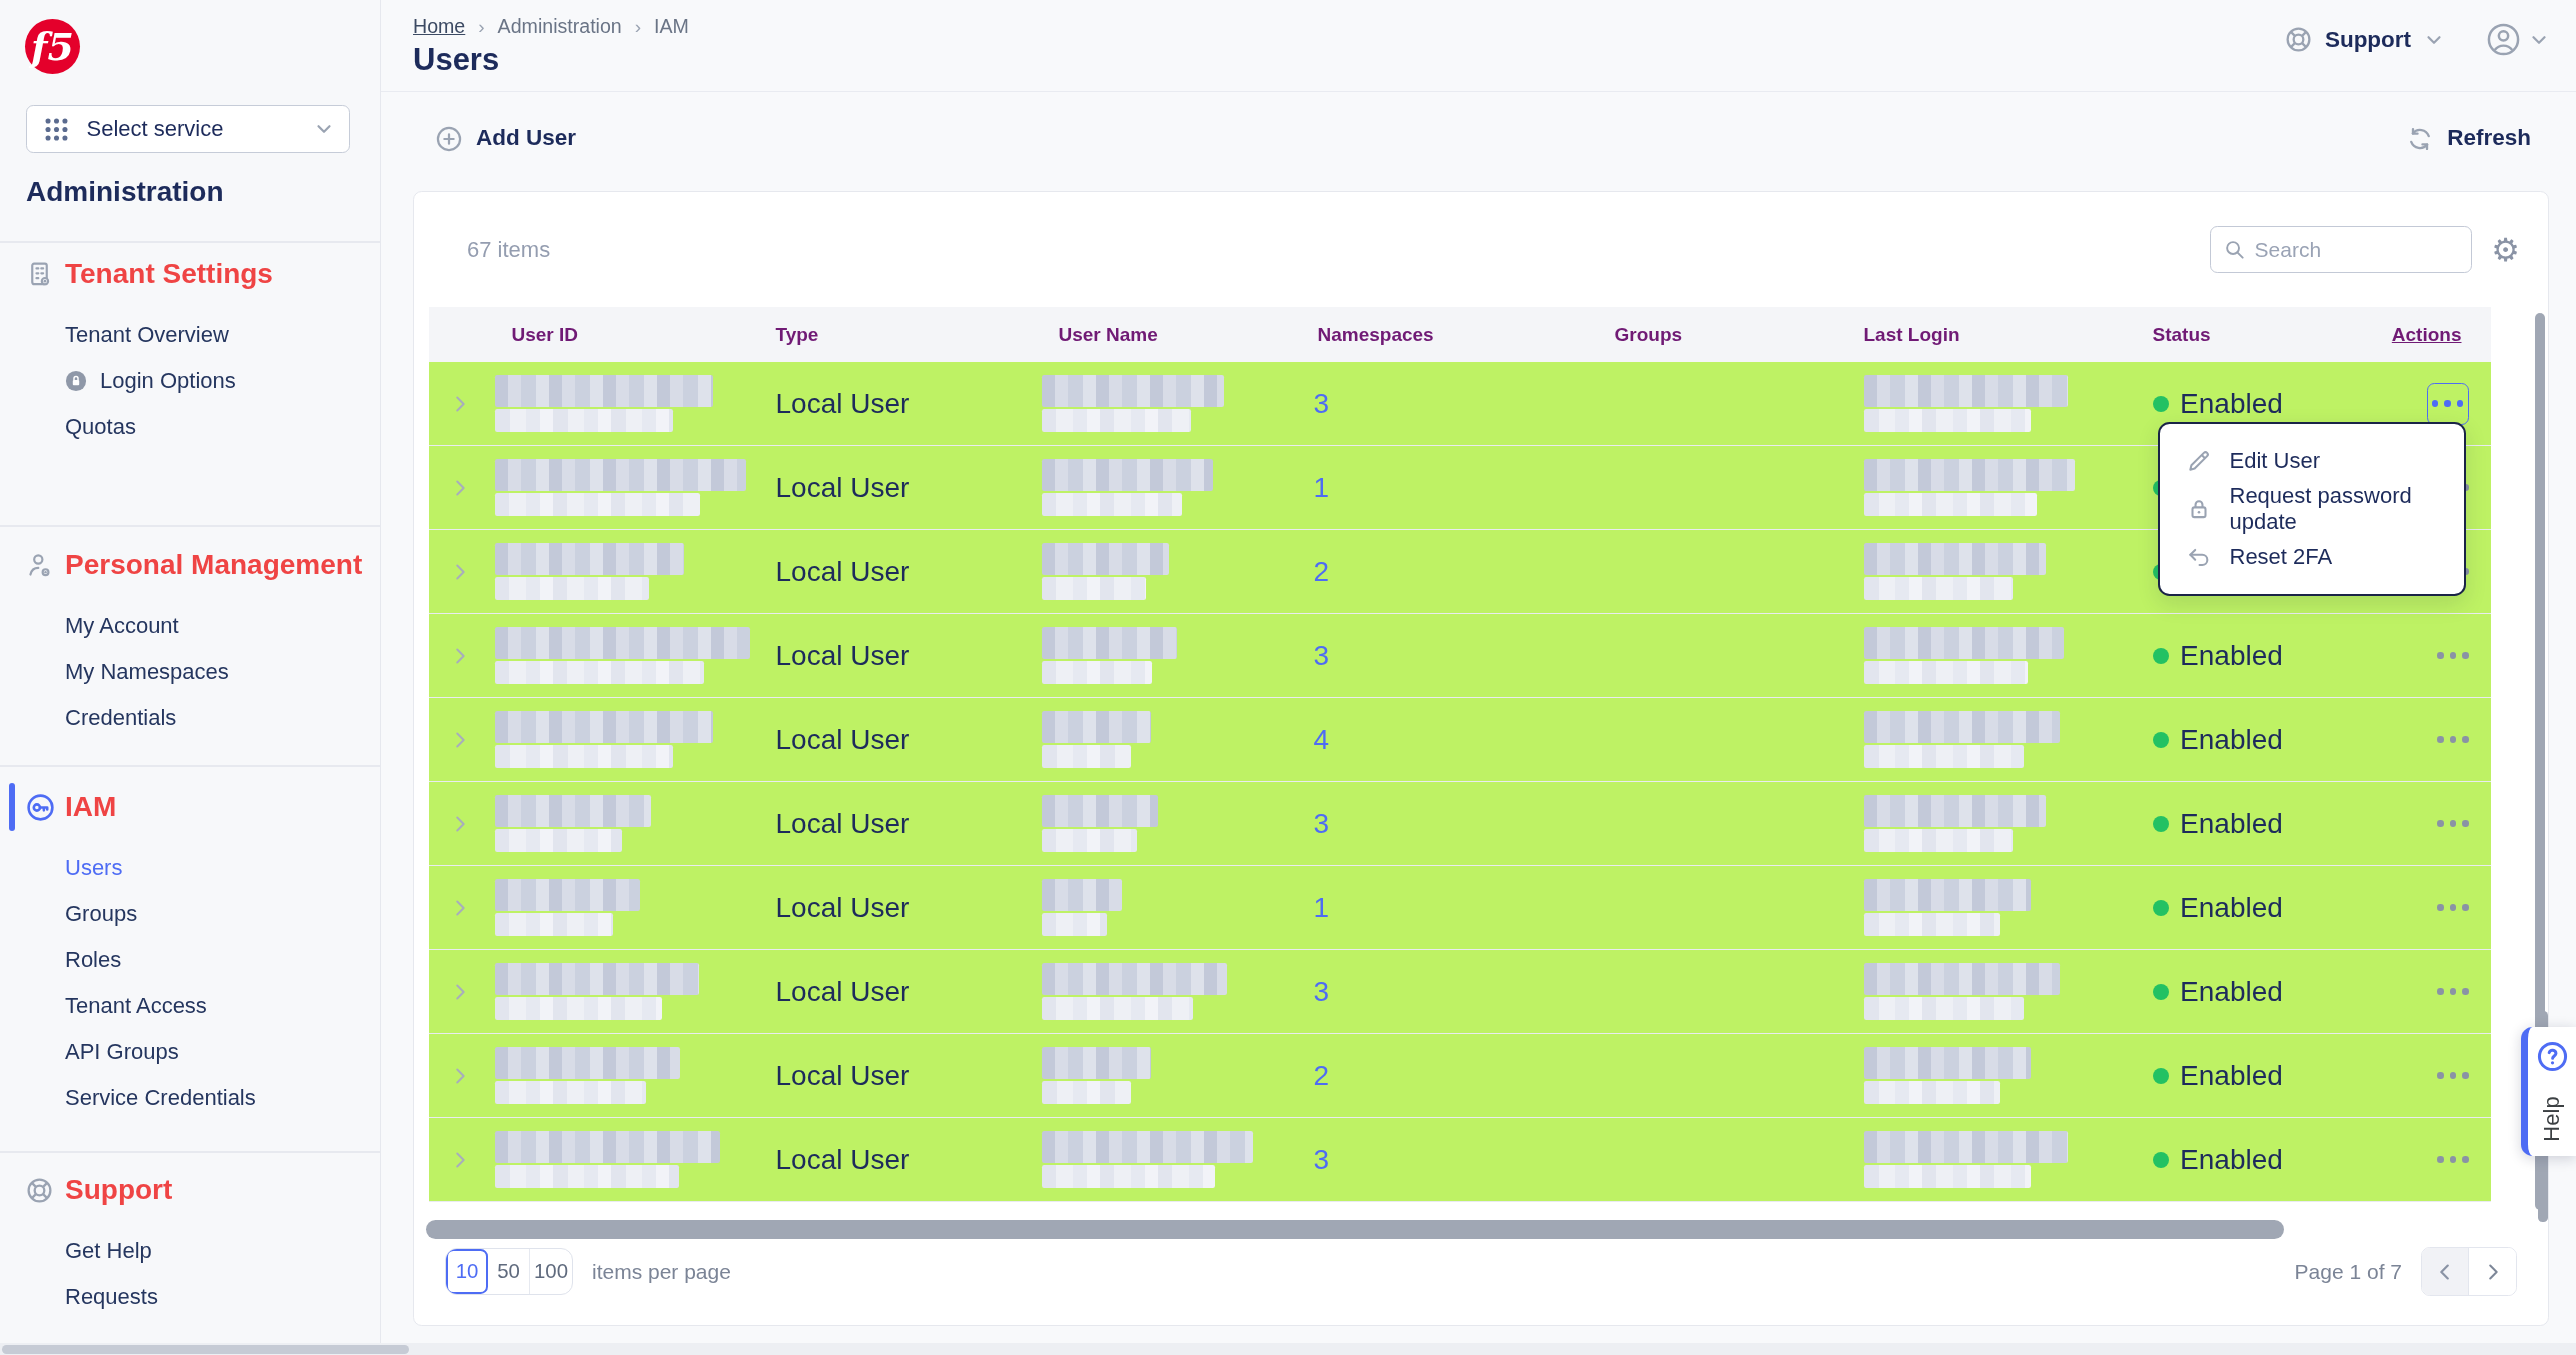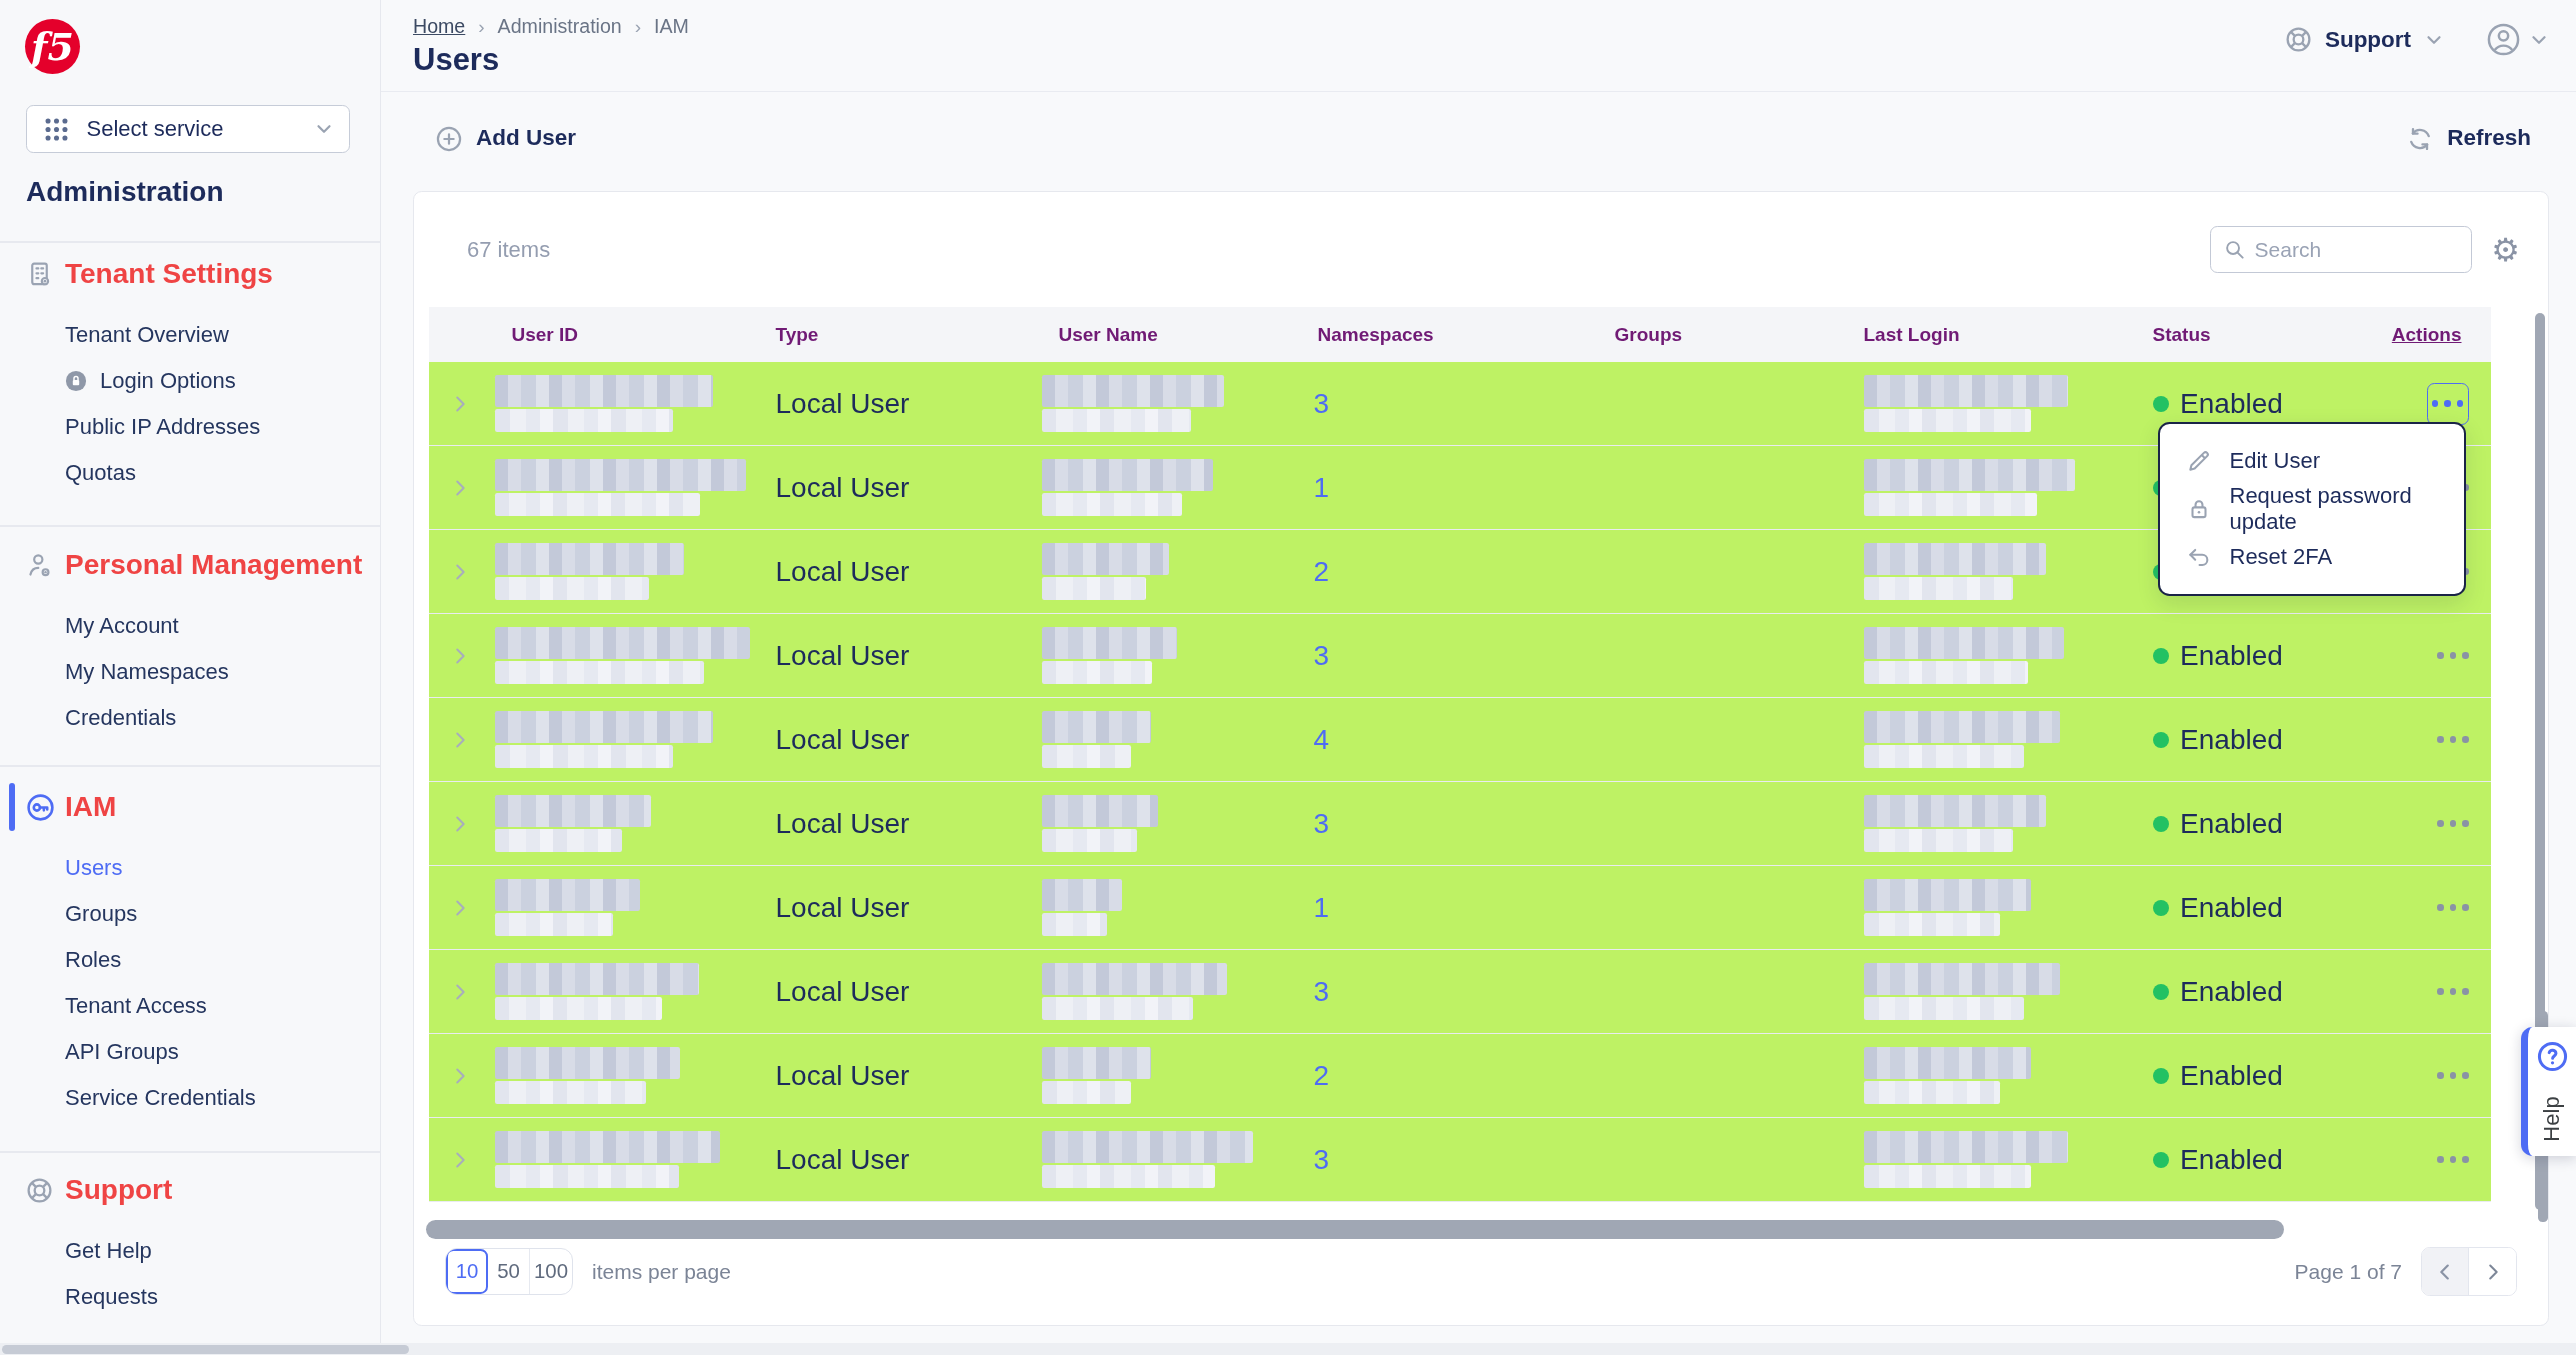--- a/index.html
+++ b/index.html
@@ -156,23 +156,20 @@
             <span class="badge">
               <svg width="22" height="22" viewBox="0 0 24 24">
                 <circle cx="12" cy="12" r="11" fill="#8f98a8"></circle>
                 <rect x="8.5" y="11" width="7" height="5.5" rx="1" fill="#fff"></rect>
                 <path d="M9.8 11V9.3a2.2 2.2 0 014.4 0V11" stroke="#fff" stroke-width="1.6" fill="none"></path>
               </svg>
             </span>
             <span>Login Options</span>
           </div>
           <div class="sb-item">
-            <span>Public IP Addresses</span>
-          </div>
-          <div class="sb-item">
             <span>Quotas</span>
           </div>
         </div>
       </div>
       <div class="sb-section" style="top: 547px;">
         <div class="sb-header">
           <span class="s-icon">
             <svg width="29" height="29" viewBox="0 0 24 24" fill="none" stroke="currentColor" stroke-width="1.8" stroke-linecap="round">
               <circle cx="11" cy="7" r="3.4"></circle>
               <path d="M4.5 19.5c.8-3.6 3.2-5.5 6.5-5.5"></path>

